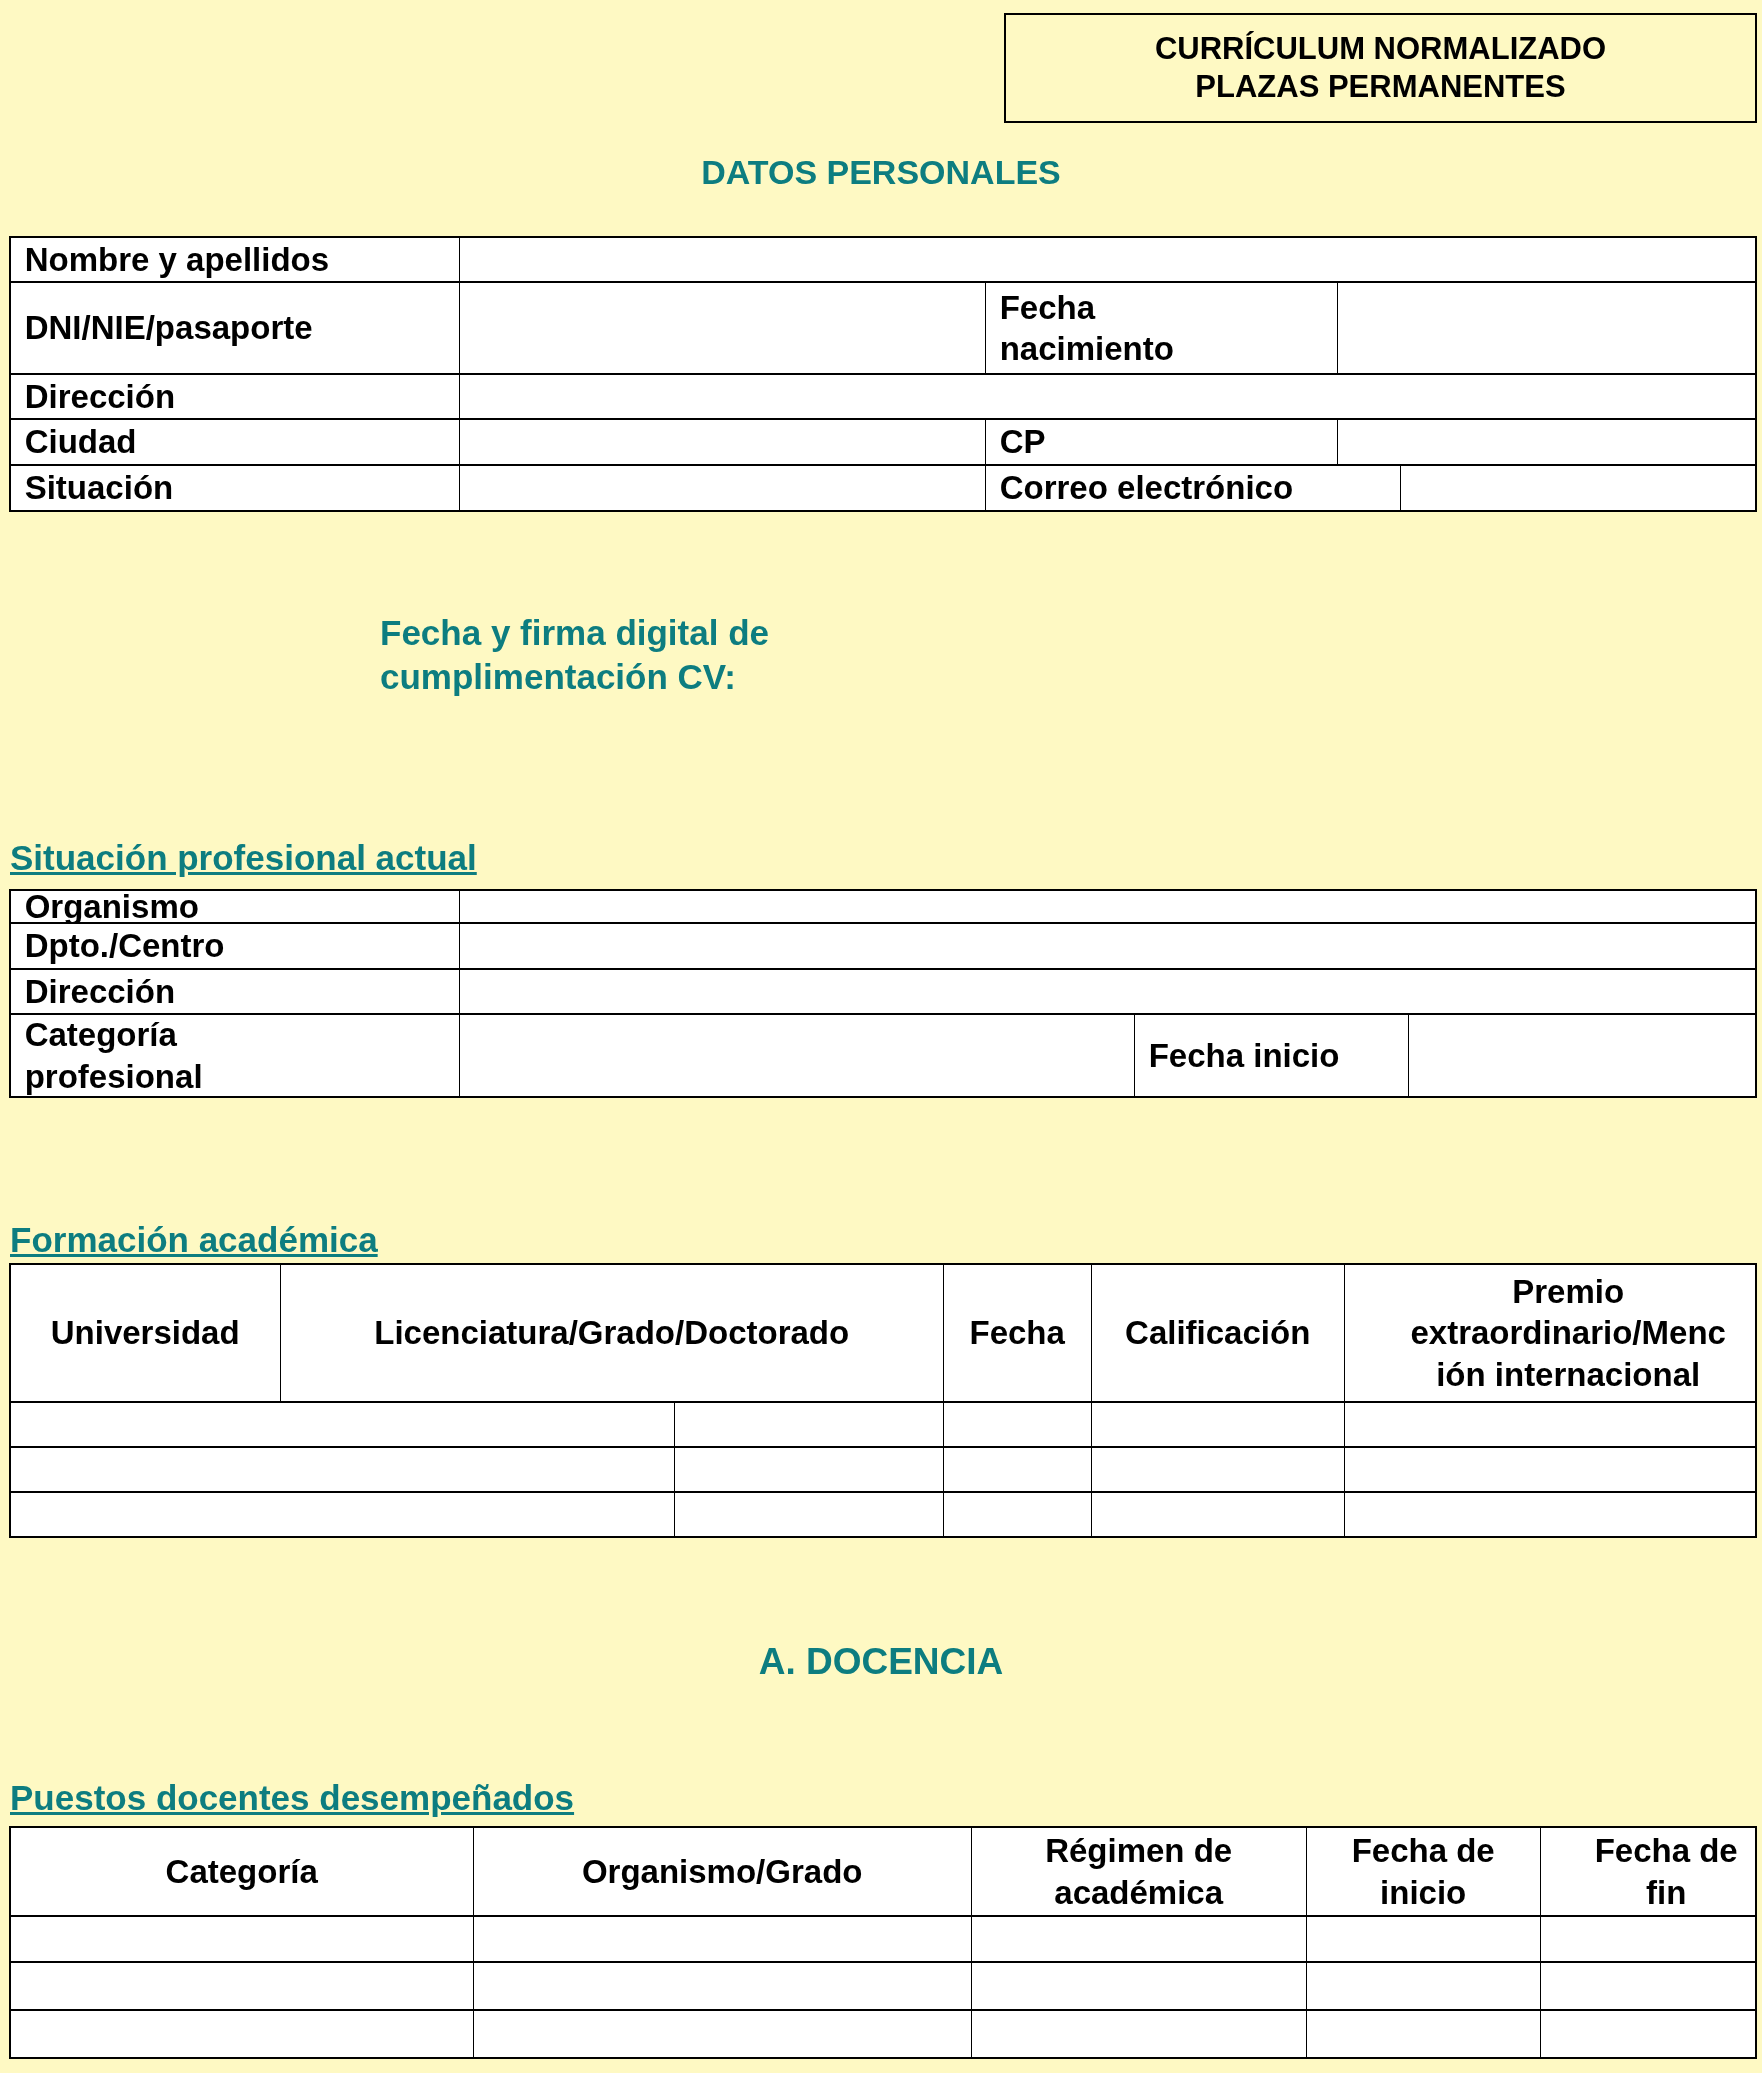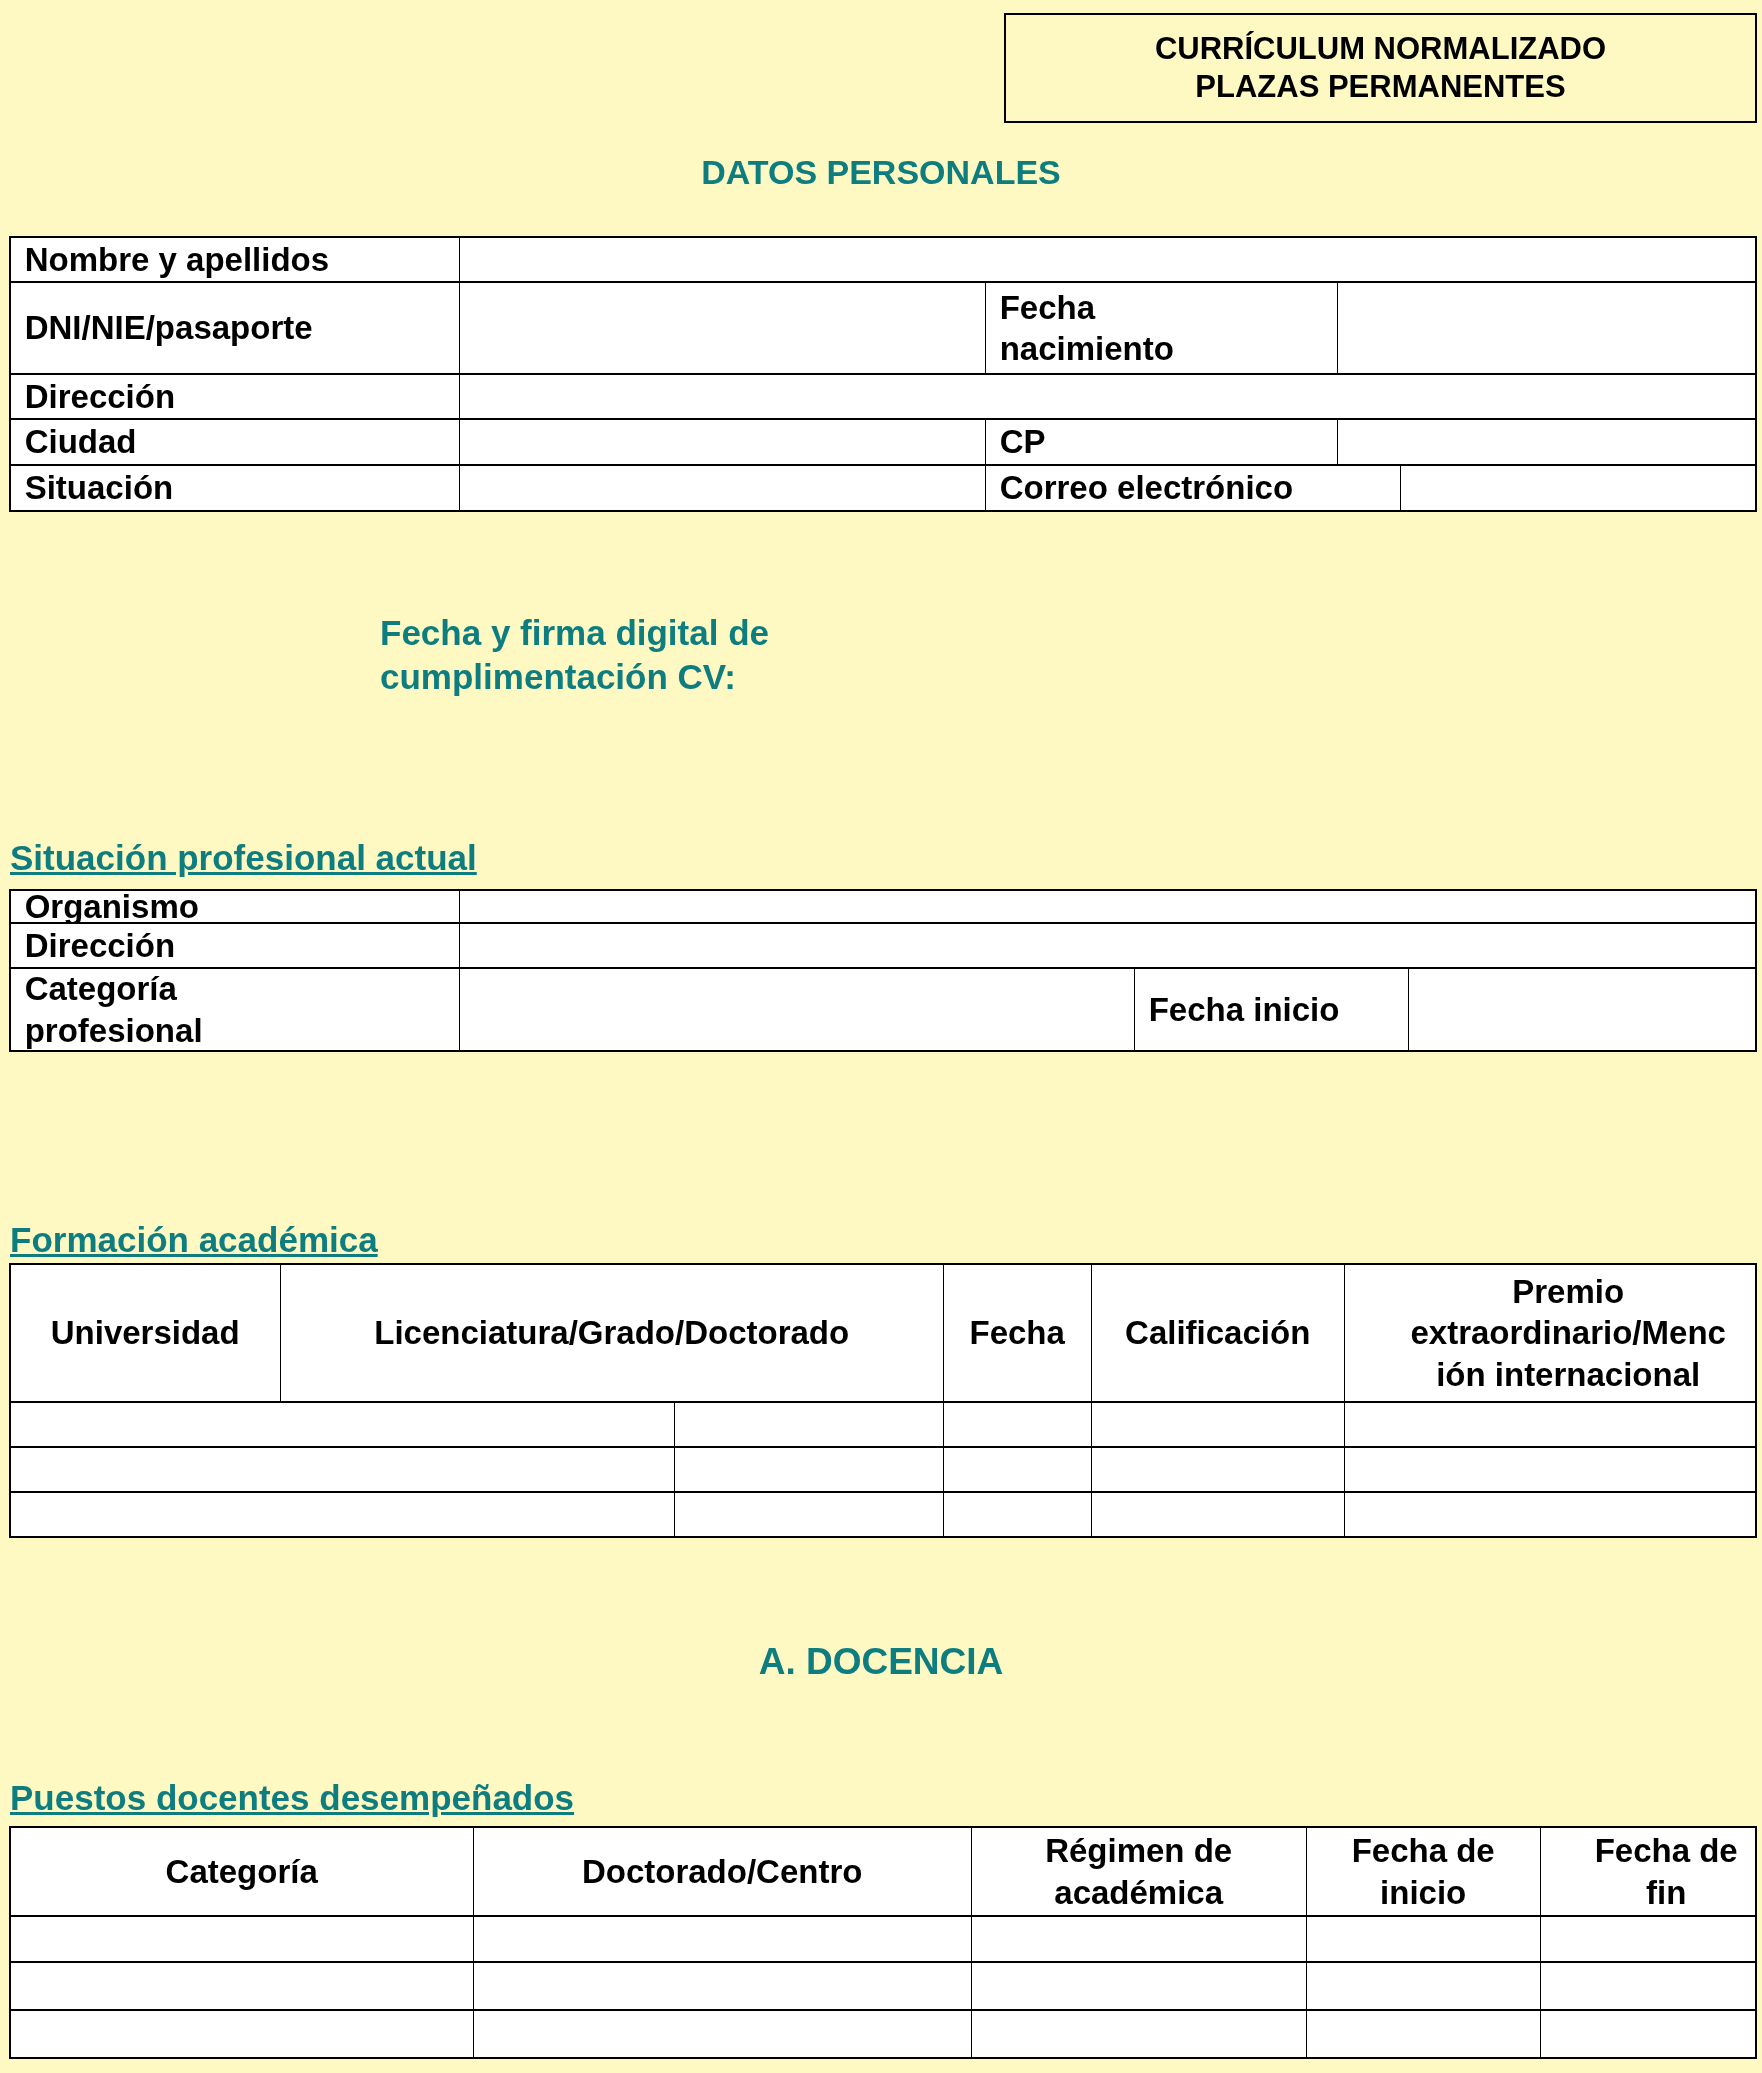--- a/index.html
+++ b/index.html
@@ -110,20 +110,24 @@
   <div class="firma-label teal pre">Fecha y firma digital de
 cumplimentación CV:</div>
 
   <div class="sec-title situacion-title teal">Situación profesional actual</div>
 
   <div class="tbl t-situacion">
     <div class="tr" style="height:31px">
       <div class="td" style="width:448px">Organismo</div>
       <div class="td fill"></div>
     </div>
+    <div class="tr" style="height:44px">
+      <div class="td" style="width:448px">Dpto./Centro</div>
+      <div class="td fill"></div>
+    </div>
     <div class="tr" style="height:43px">
       <div class="td" style="width:448px">Dirección</div>
       <div class="td fill"></div>
     </div>
     <div class="tr" style="height:81px">
       <div class="td pre" style="width:448px">Categoría
 profesional</div>
       <div class="td" style="width:675px"></div>
       <div class="td" style="width:274px">Fecha inicio</div>
       <div class="td fill"></div>
@@ -165,21 +169,21 @@
     </div>
   </div>
 
   <div class="docencia-title teal">A. DOCENCIA</div>
 
   <div class="sec-title puestos-title teal">Puestos docentes desempeñados</div>
 
   <div class="tbl t-puestos">
     <div class="tr" style="height:87px">
       <div class="td center" style="width:462px">Categoría</div>
-      <div class="td center" style="width:498px">Doctorado/Centro</div>
+      <div class="td center" style="width:498px">Organismo/Grado</div>
       <div class="td center pre" style="width:335px">Régimen de
 académica</div>
       <div class="td center pre" style="width:234px">Fecha de
 inicio</div>
       <div class="td center fill pre">Fecha de
 fin</div>
     </div>
     <div class="tr" style="height:44px">
       <div class="td" style="width:462px"></div>
       <div class="td" style="width:498px"></div>

